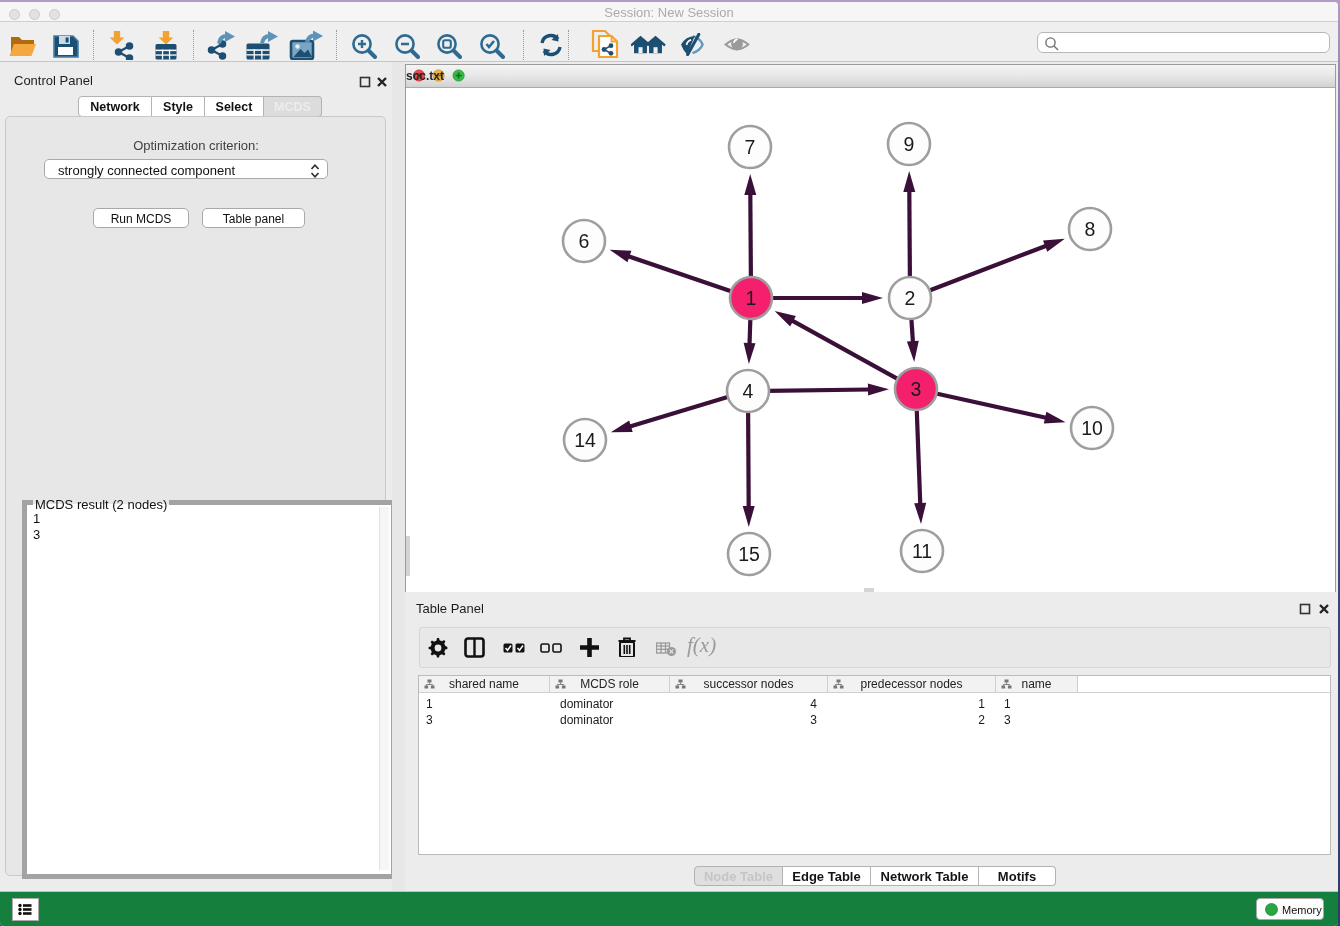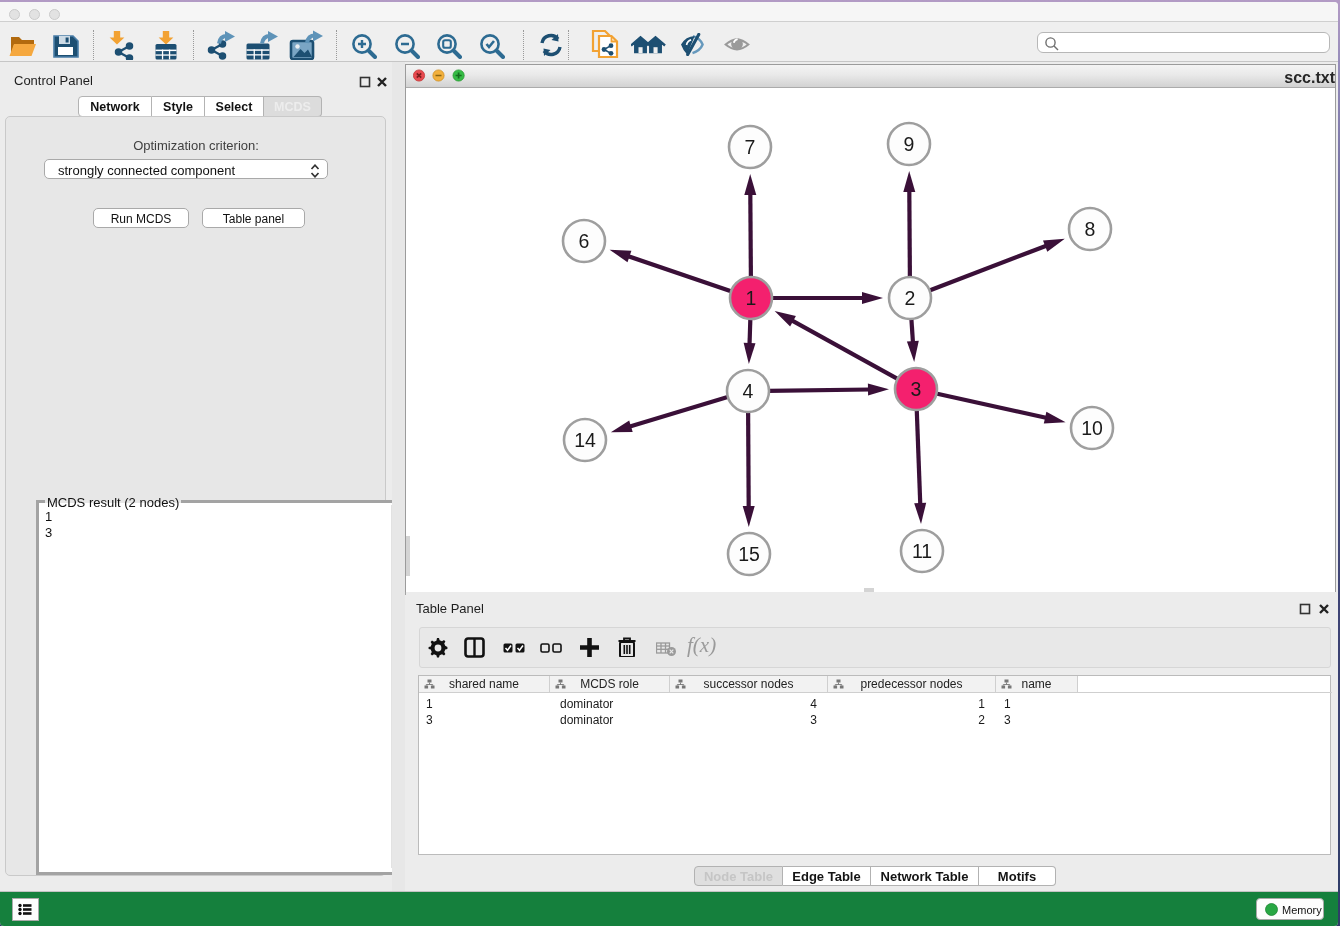--- a/index.html
+++ b/index.html
@@ -28,36 +28,36 @@
  border:1px solid #b3b3b3;font-size:12.5px;font-weight:700;color:#111;
  text-align:center;line-height:20px;}
 #tabpane{position:absolute;left:5px;top:54px;width:381px;height:760px;background:#e7e7e7;
  border:1px solid #c9c9c9;border-radius:5px;box-sizing:border-box;}
 #optlabel{position:absolute;left:0;top:76px;width:392px;text-align:center;font-size:13px;color:#404040;}
 #combo{position:absolute;left:44px;top:97px;width:284px;height:20px;background:#fff;
  border:1px solid #a9a9a9;border-radius:5px;box-sizing:border-box;font-size:13px;color:#111;}
 #combo span{position:absolute;left:13px;top:3px;}
 .btn{position:absolute;top:146px;height:20px;background:#fff;border:1px solid #a9a9a9;
  border-radius:5px;box-sizing:border-box;font-size:12px;color:#111;text-align:center;line-height:20px;}
-#mcdsbox{position:absolute;left:36px;top:438px;width:364px;height:369px;background:#fff;
- border:3px solid #a3a3a3;}
+#mcdsbox{position:absolute;left:22px;top:438px;width:364px;height:369px;background:#fff;
+ border:5px solid #a3a3a3;}
 #mcdslabel{position:absolute;left:6px;top:-8px;font-size:13px;color:#111;padding:0 2px;
  background:linear-gradient(#e7e7e7 50%,#fff 50%);}
 #mcdstext{position:absolute;left:6px;top:6px;font-size:13px;color:#111;line-height:16px;}
 #mcdssb{position:absolute;right:2px;top:2px;width:9px;height:363px;background:#f6f6f6;
  border-left:1px solid #e2e2e2;}
 
 #vsplit{position:absolute;left:392px;top:60px;width:13px;height:831px;background:#e7e7e7;}
 
 #netframe{position:absolute;left:405px;top:62px;width:931px;height:528px;
  border:1px solid #9b9b9b;box-sizing:border-box;background:#fff;}
 #nettitle{position:absolute;left:0;top:0;width:929px;height:22px;
  background:linear-gradient(180deg,#f4f4f4 0%,#e9e9e9 45%,#d2d2d2 100%);
  border-bottom:1px solid #ababab;}
-#netname{position:absolute;left:0;top:4px;width:929px;text-align:right;font-size:16px;
+#netname{position:absolute;left:0;top:4px;width:929px;text-align:left;font-size:12px;
  font-weight:700;color:#262626;}
 #netcanvas{position:absolute;left:0;top:24px;width:929px;height:503px;background:#fff;}
 
 #tpanel{position:absolute;left:405px;top:593px;width:933px;height:296px;background:#ececec;}
 #tpanel .ptitle{position:absolute;left:11px;top:6px;font-size:13px;color:#1e1e1e;}
 #ttoolbar{position:absolute;left:14px;top:32px;width:912px;height:41px;background:#e8e8e8;
  border:1px solid #d6d6d6;border-radius:3px;box-sizing:border-box;}
 #ttable{position:absolute;left:13px;top:80px;width:913px;height:180px;background:#fff;
  border:1px solid #bbb;box-sizing:border-box;}
 .hdrcell{position:absolute;top:0;height:16px;background:#f2f2f2;border-right:1px solid #cfcfcf;
@@ -73,20 +73,21 @@
  border:1px solid #ababab;box-sizing:border-box;}
 #membtn{position:absolute;left:1256px;top:6px;width:68px;height:22px;background:#fdfdfd;
  border:1px solid #a8a8a8;border-radius:4px;box-sizing:border-box;font-size:11px;color:#111;}
 </style></head>
 <body>
 <div id="app">
  <div id="titlebar">
   <div class="tl" style="left:9px;"></div>
   <div class="tl" style="left:29px;"></div>
   <div class="tl" style="left:49px;"></div>
+  <div id="wtitle">Session: New Session</div>
  </div>
  <div id="toolbar">
       <svg class="ticon" style="left:8px;top:10px;" width="29" height="27" viewBox="0 0 29 27">
         <path d="M3 5 h8 l3 3 h12 v5 h-20 l-3 10 Z" fill="#b26a0e"></path>
         <path d="M6 12 h22 l-4.5 12 h-22 Z" fill="#f5a83f"></path>
       </svg>
       <svg class="ticon" style="left:52px;top:10px;" width="28" height="27" viewBox="0 0 28 27">
         <path d="M2 4 h19 l5 5 v16 h-24 Z" fill="#1d4f72" stroke="#4a7ea8" stroke-width="1.6"></path>
         <rect x="7" y="4" width="11" height="8" fill="#cddbe6"></rect>
         <rect x="13.6" y="5.5" width="3" height="5" fill="#1d4f72"></rect>

